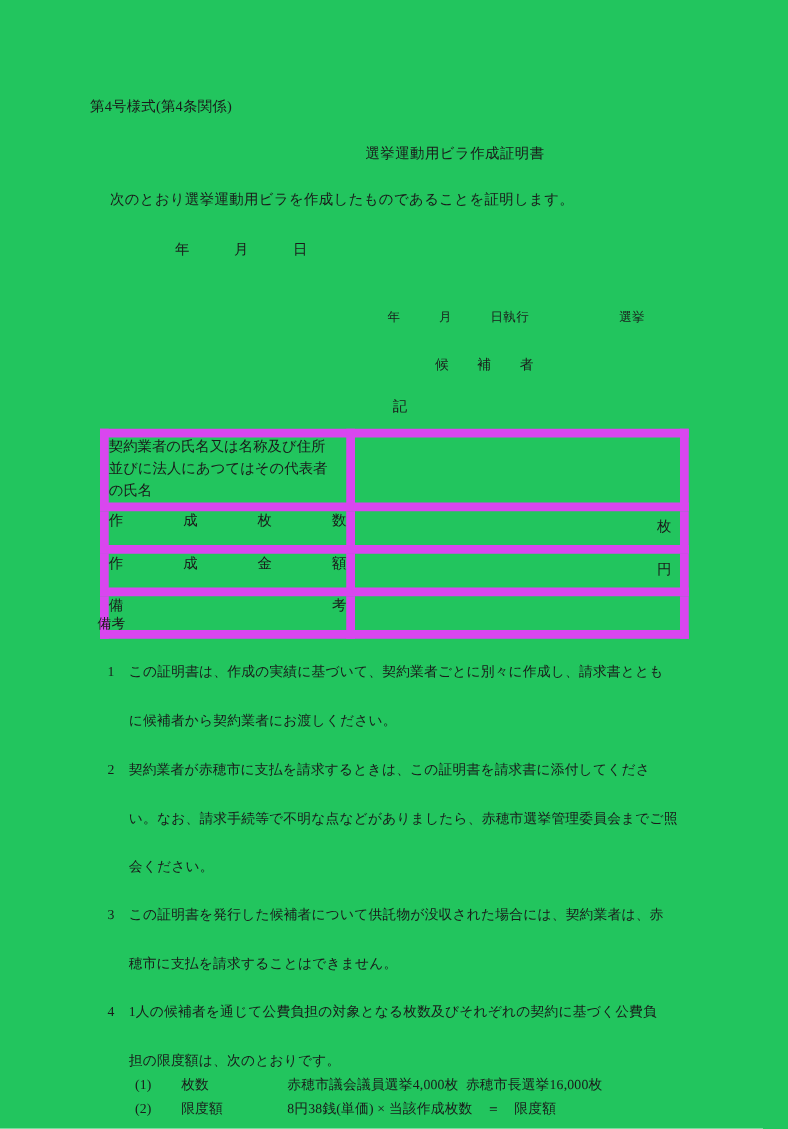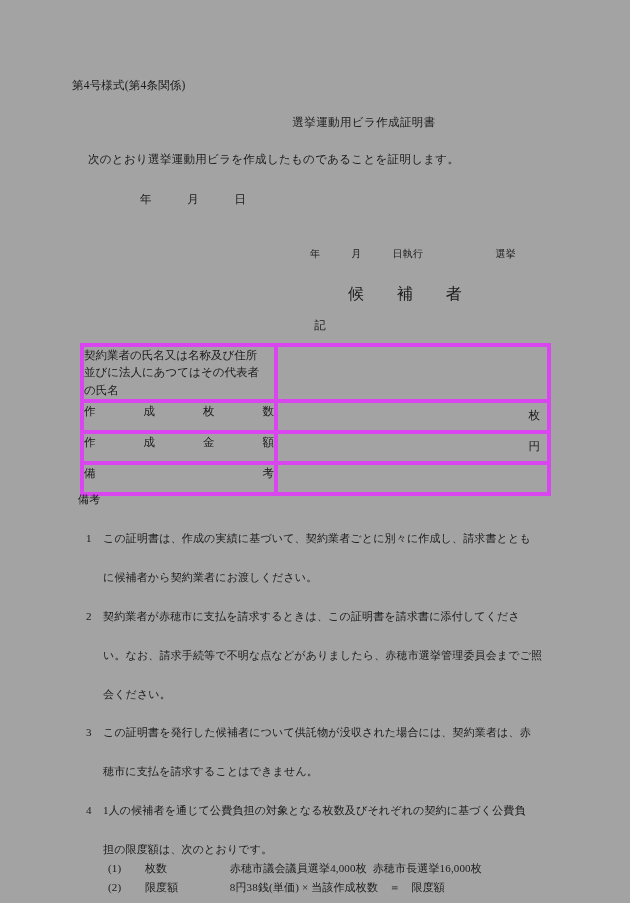--- a/index.html
+++ b/index.html
@@ -14,21 +14,21 @@
     font-family: "Liberation Serif", "DejaVu Serif", serif;
     color: #1a1a1a;
     font-size: 11px;
     overflow: hidden;
   }
   .page {
     position: absolute;
     left: 0; top: 0;
     width: 630px;
     height: 903px;
-    background: #a3a3a3;
+    background: #22c55e;
   }
 
   
   .form-no {
     position: absolute;
     left: 72px;
     top: 78px;
     font-size: 11.5px;
     letter-spacing: 0.2px;
     white-space: nowrap;
@@ -66,21 +66,21 @@
     left: 310px;
     top: 247px;
     font-size: 10px;
     white-space: pre;
     letter-spacing: 0.3px;
   }
   .candidate-line {
     position: absolute;
     left: 348px;
     top: 284px;
-    font-size: 16px;
+    font-size: 11px;
     white-space: pre;
     letter-spacing: 0.3px;
   }
   .ki-mark {
     position: absolute;
     left: 0;
     top: 318px;
     width: 630px;
     text-align: center;
     font-size: 11.5px;
@@ -92,21 +92,21 @@
   .form-table {
     position: absolute;
     left: 80px;
     top: 343px;
     width: 471px;
     border-collapse: collapse;
     table-layout: fixed;
     font-size: 11.5px;
   }
   .form-table td {
-    border: 4px solid #d946ef;
+    border: 7px solid #d946ef;
     padding: 0;
     vertical-align: top;
   }
   .label-cell {
     width: 190px;
     padding: 4px 7px 4px 7px;
     line-height: 1.5;
   }
   .label-cell.block-label {
     height: 50px;

